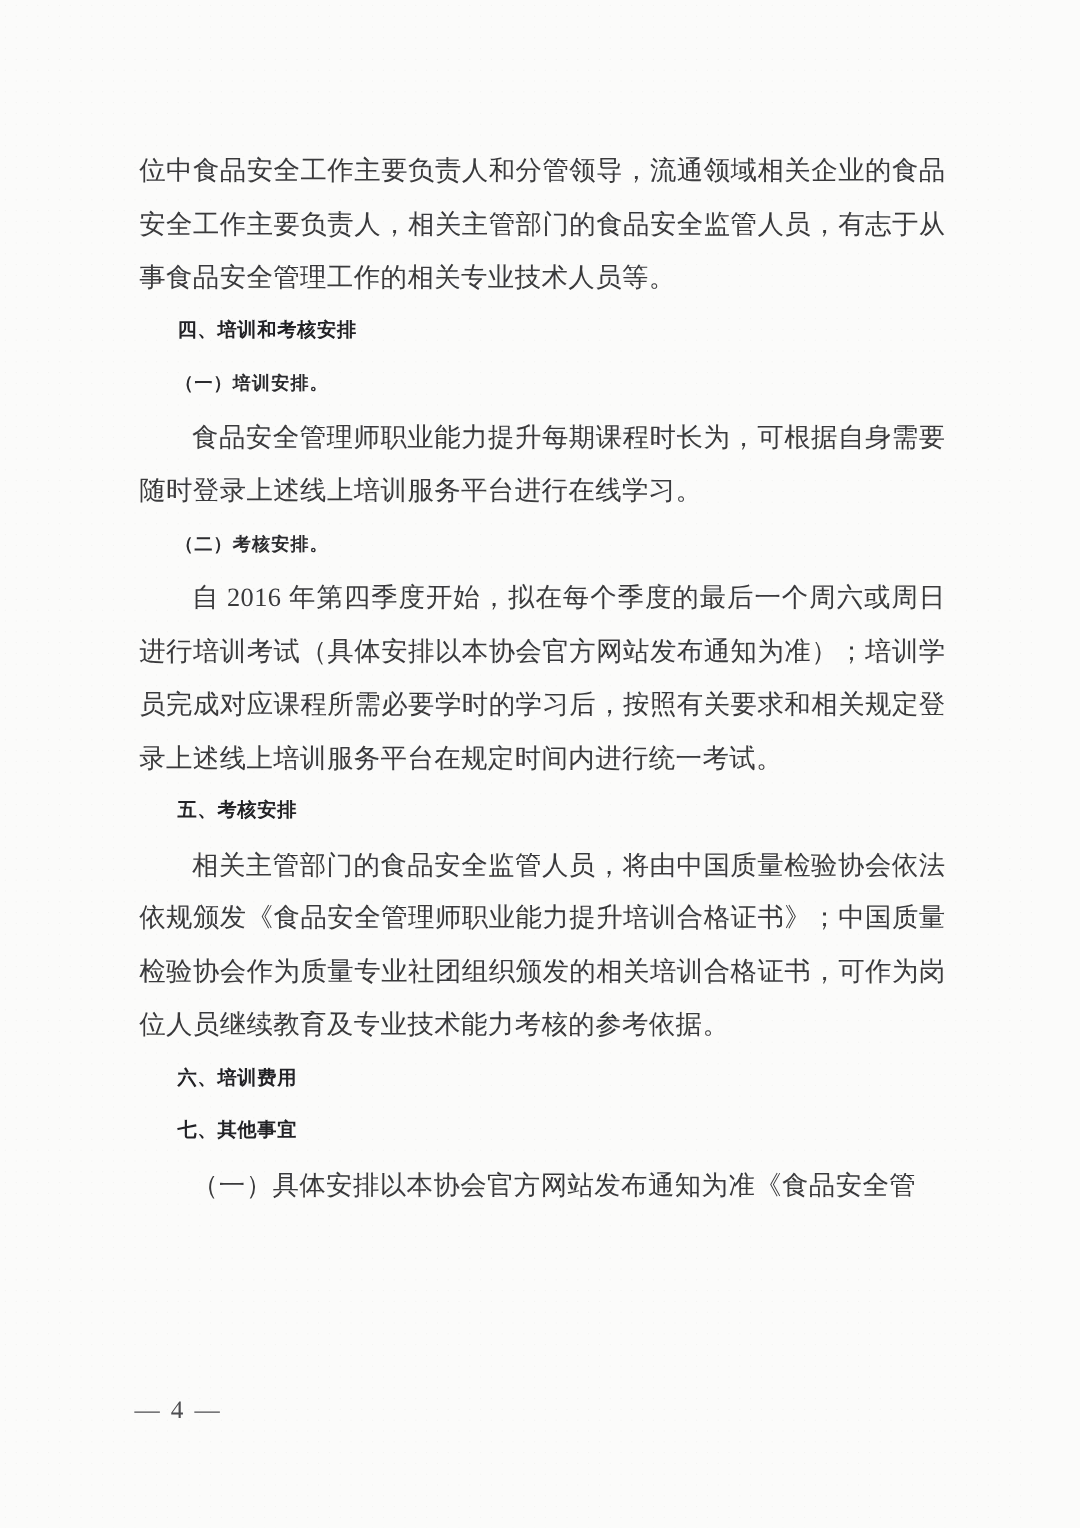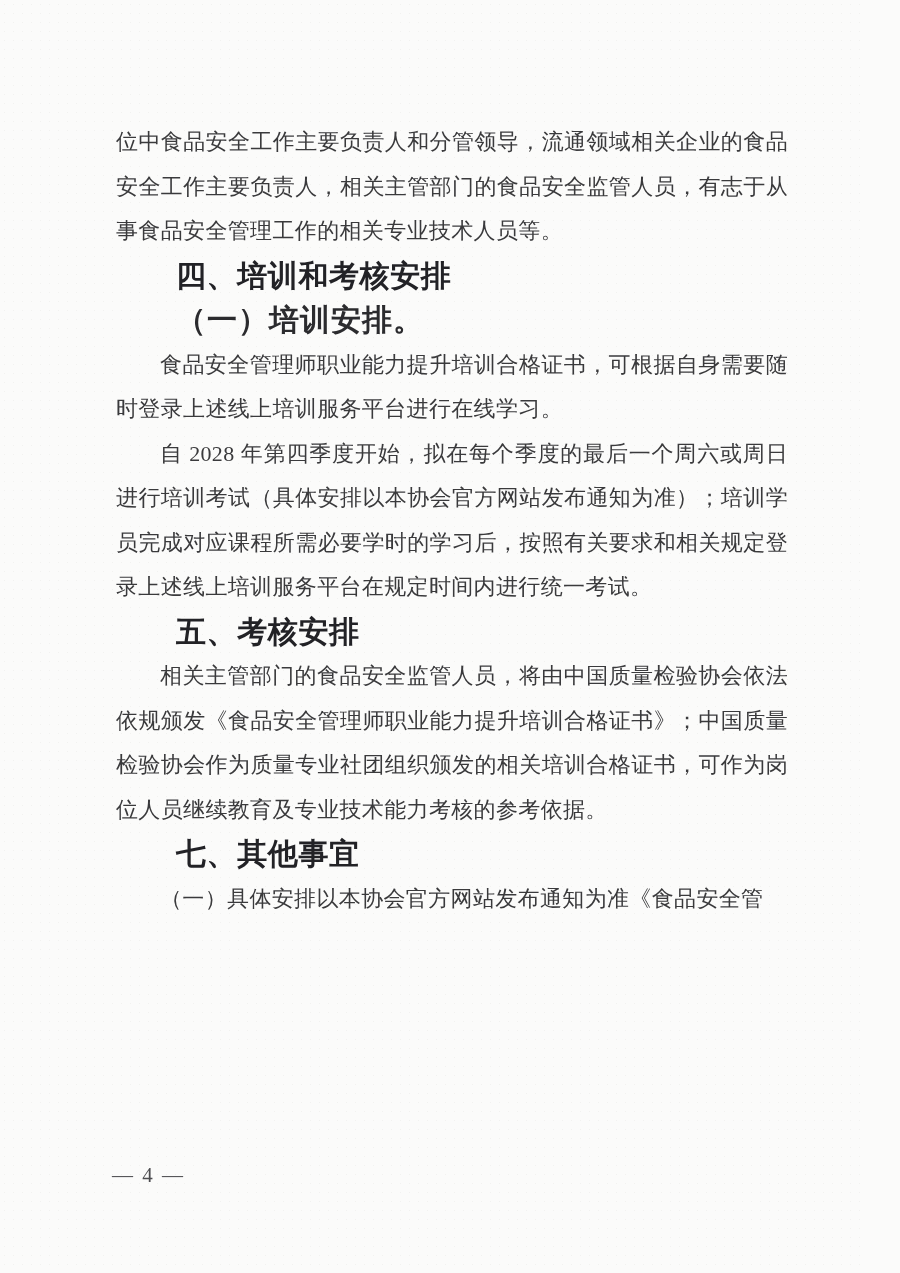--- a/index.html
+++ b/index.html
@@ -43,30 +43,30 @@
   }
   .para-cont {
     text-indent: 0;
   }
   .sec-heading {
     margin: 0;
     font-family: "Liberation Sans", "DejaVu Sans", sans-serif;
     font-weight: bold;
     color: #222226;
     text-indent: 2em;
-    font-size: 30px;
+    font-size: 16px;
     letter-spacing: 0.6px;
   }
   .sub-heading {
     margin: 0;
     font-family: "Liberation Serif", "DejaVu Serif", serif;
     font-weight: bold;
     color: #2b2b2e;
     text-indent: 2em;
-    font-size: 30px;
+    font-size: 15px;
     letter-spacing: 1px;
   }
   .page-footer {
     position: absolute;
     left: 112px;
     top: 1163px;
     color: #4d4d50;
     font-size: 21px;
     letter-spacing: 2px;
     font-family: "Liberation Serif", "DejaVu Serif", serif;
@@ -78,29 +78,31 @@
 <div class="page">
 
   <div class="doc-body">
 
     <p class="para para-cont">位中食品安全工作主要负责人和分管领导，流通领域相关企业的食品安全工作主要负责人，相关主管部门的食品安全监管人员，有志于从事食品安全管理工作的相关专业技术人员等。</p>
 
     <p class="sec-heading">四、培训和考核安排</p>
 
     <p class="sub-heading">（一）培训安排。</p>
 
-    <p class="para">食品安全管理师职业能力提升培训合格证书，可根据自身需要随时登录上述线上培训服务平台进行在线学习。</p>
+    <p class="para">食品安全管理师职业能力提升每期课程时长为，可根据自身需要随时登录上述线上培训服务平台进行在线学习。</p>
 
+    <p class="sub-heading">（二）考核安排。</p>
 
-    <p class="para">自 2028 年第四季度开始，拟在每个季度的最后一个周六或周日进行培训考试（具体安排以本协会官方网站发布通知为准）；培训学员完成对应课程所需必要学时的学习后，按照有关要求和相关规定登录上述线上培训服务平台在规定时间内进行统一考试。</p>
+    <p class="para">自 2016 年第四季度开始，拟在每个季度的最后一个周六或周日进行培训考试（具体安排以本协会官方网站发布通知为准）；培训学员完成对应课程所需必要学时的学习后，按照有关要求和相关规定登录上述线上培训服务平台在规定时间内进行统一考试。</p>
 
     <p class="sec-heading">五、考核安排</p>
 
     <p class="para">相关主管部门的食品安全监管人员，将由中国质量检验协会依法依规颁发《食品安全管理师职业能力提升培训合格证书》；中国质量检验协会作为质量专业社团组织颁发的相关培训合格证书，可作为岗位人员继续教育及专业技术能力考核的参考依据。</p>
 
+    <p class="sec-heading">六、培训费用</p>
 
 
     <p class="sec-heading">七、其他事宜</p>
 
     <p class="para">（一）具体安排以本协会官方网站发布通知为准《食品安全管</p>
 
   </div>
 
   <div class="page-footer">— 4 —</div>
 

